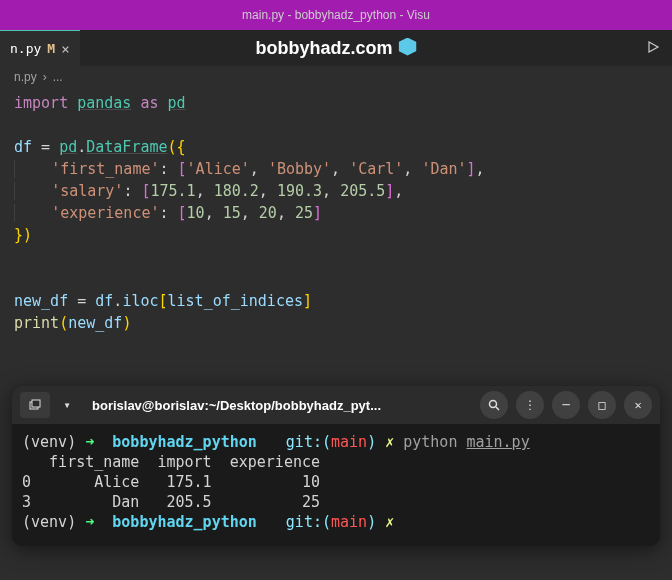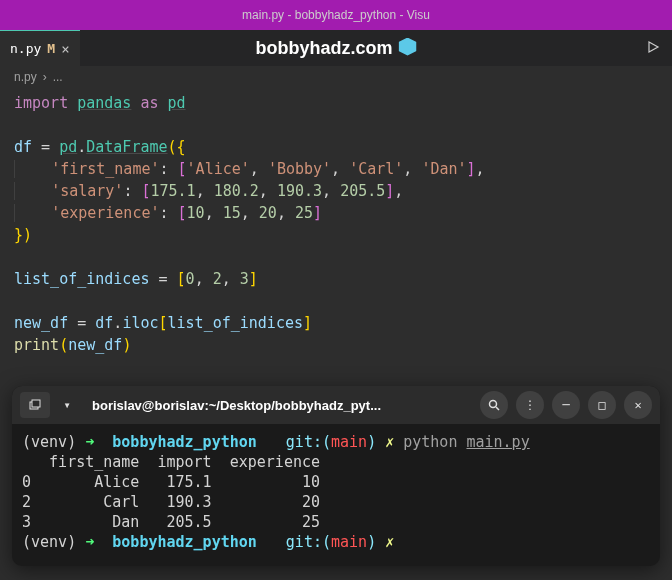--- a/index.html
+++ b/index.html
@@ -188,21 +188,20 @@
 
 <div class="editor">
   <div class="line"><span class="kw-import">import</span> <span class="mod">pandas</span> <span class="kw-as">as</span> <span class="mod">pd</span></div>
   <div class="line">&nbsp;</div>
   <div class="line"><span class="var">df</span><span class="op"> = </span><span class="mod">pd</span><span class="op">.</span><span class="cls">DataFrame</span><span class="brkt">({</span></div>
   <div class="line"><span class="indent-guide">    </span><span class="str">'first_name'</span><span class="op">: </span><span class="brkt2">[</span><span class="str">'Alice'</span><span class="op">, </span><span class="str">'Bobby'</span><span class="op">, </span><span class="str">'Carl'</span><span class="op">, </span><span class="str">'Dan'</span><span class="brkt2">]</span><span class="op">,</span></div>
   <div class="line"><span class="indent-guide">    </span><span class="str">'salary'</span><span class="op">: </span><span class="brkt2">[</span><span class="num">175.1</span><span class="op">, </span><span class="num">180.2</span><span class="op">, </span><span class="num">190.3</span><span class="op">, </span><span class="num">205.5</span><span class="brkt2">]</span><span class="op">,</span></div>
   <div class="line"><span class="indent-guide">    </span><span class="str">'experience'</span><span class="op">: </span><span class="brkt2">[</span><span class="num">10</span><span class="op">, </span><span class="num">15</span><span class="op">, </span><span class="num">20</span><span class="op">, </span><span class="num">25</span><span class="brkt2">]</span></div>
   <div class="line"><span class="brkt">})</span></div>
   <div class="line">&nbsp;</div>
-  <div class="line"><span class="var">list_of_indices</span><span class="op"> = </span><span class="brkt">[</span><span class="num">0</span><span class="op">, </span><span class="num">2</span><span class="op">, </span><span class="num">3</span><span class="brkt">]</span></div>
   <div class="line">&nbsp;</div>
   <div class="line"><span class="var">new_df</span><span class="op"> = </span><span class="var">df</span><span class="op">.</span><span class="var">iloc</span><span class="brkt">[</span><span class="var">list_of_indices</span><span class="brkt">]</span></div>
   <div class="line"><span class="fn">print</span><span class="brkt">(</span><span class="var">new_df</span><span class="brkt">)</span></div>
 </div>
 
 <div class="terminal-window">
   <div class="term-titlebar">
     <div class="term-btn">
       <svg width="12" height="12" viewBox="0 0 12 12">
           <rect x="1" y="3" width="8" height="7" fill="none" stroke="#e0e0e0"></rect>
@@ -219,17 +218,16 @@
     </div>
     <div class="term-btn round dark">⋮</div>
     <div class="term-btn round dark">─</div>
     <div class="term-btn round dark">□</div>
     <div class="term-btn round dark">✕</div>
   </div>
   <div class="term-body">
     <div class="tline"><span class="t-venv">(venv)</span> <span class="t-arrow">➜</span>  <span class="t-dir">bobbyhadz_python</span> <span class="t-git">git:</span><span class="t-paren">(</span><span class="t-branch">main</span><span class="t-paren">)</span> <span class="t-x">✗</span> <span class="t-cmd">python</span> <span class="t-file">main.py</span></div>
     <div class="tline t-out">   first_name  import  experience</div>
     <div class="tline t-out">0       Alice   175.1          10</div>
-    <div class="tline t-out">2        Carl   190.3          20</div>
     <div class="tline t-out">3         Dan   205.5          25</div>
     <div class="tline"><span class="t-venv">(venv)</span> <span class="t-arrow">➜</span>  <span class="t-dir">bobbyhadz_python</span> <span class="t-git">git:</span><span class="t-paren">(</span><span class="t-branch">main</span><span class="t-paren">)</span> <span class="t-x">✗</span></div>
   </div>
 </div>
 
 </body></html>

